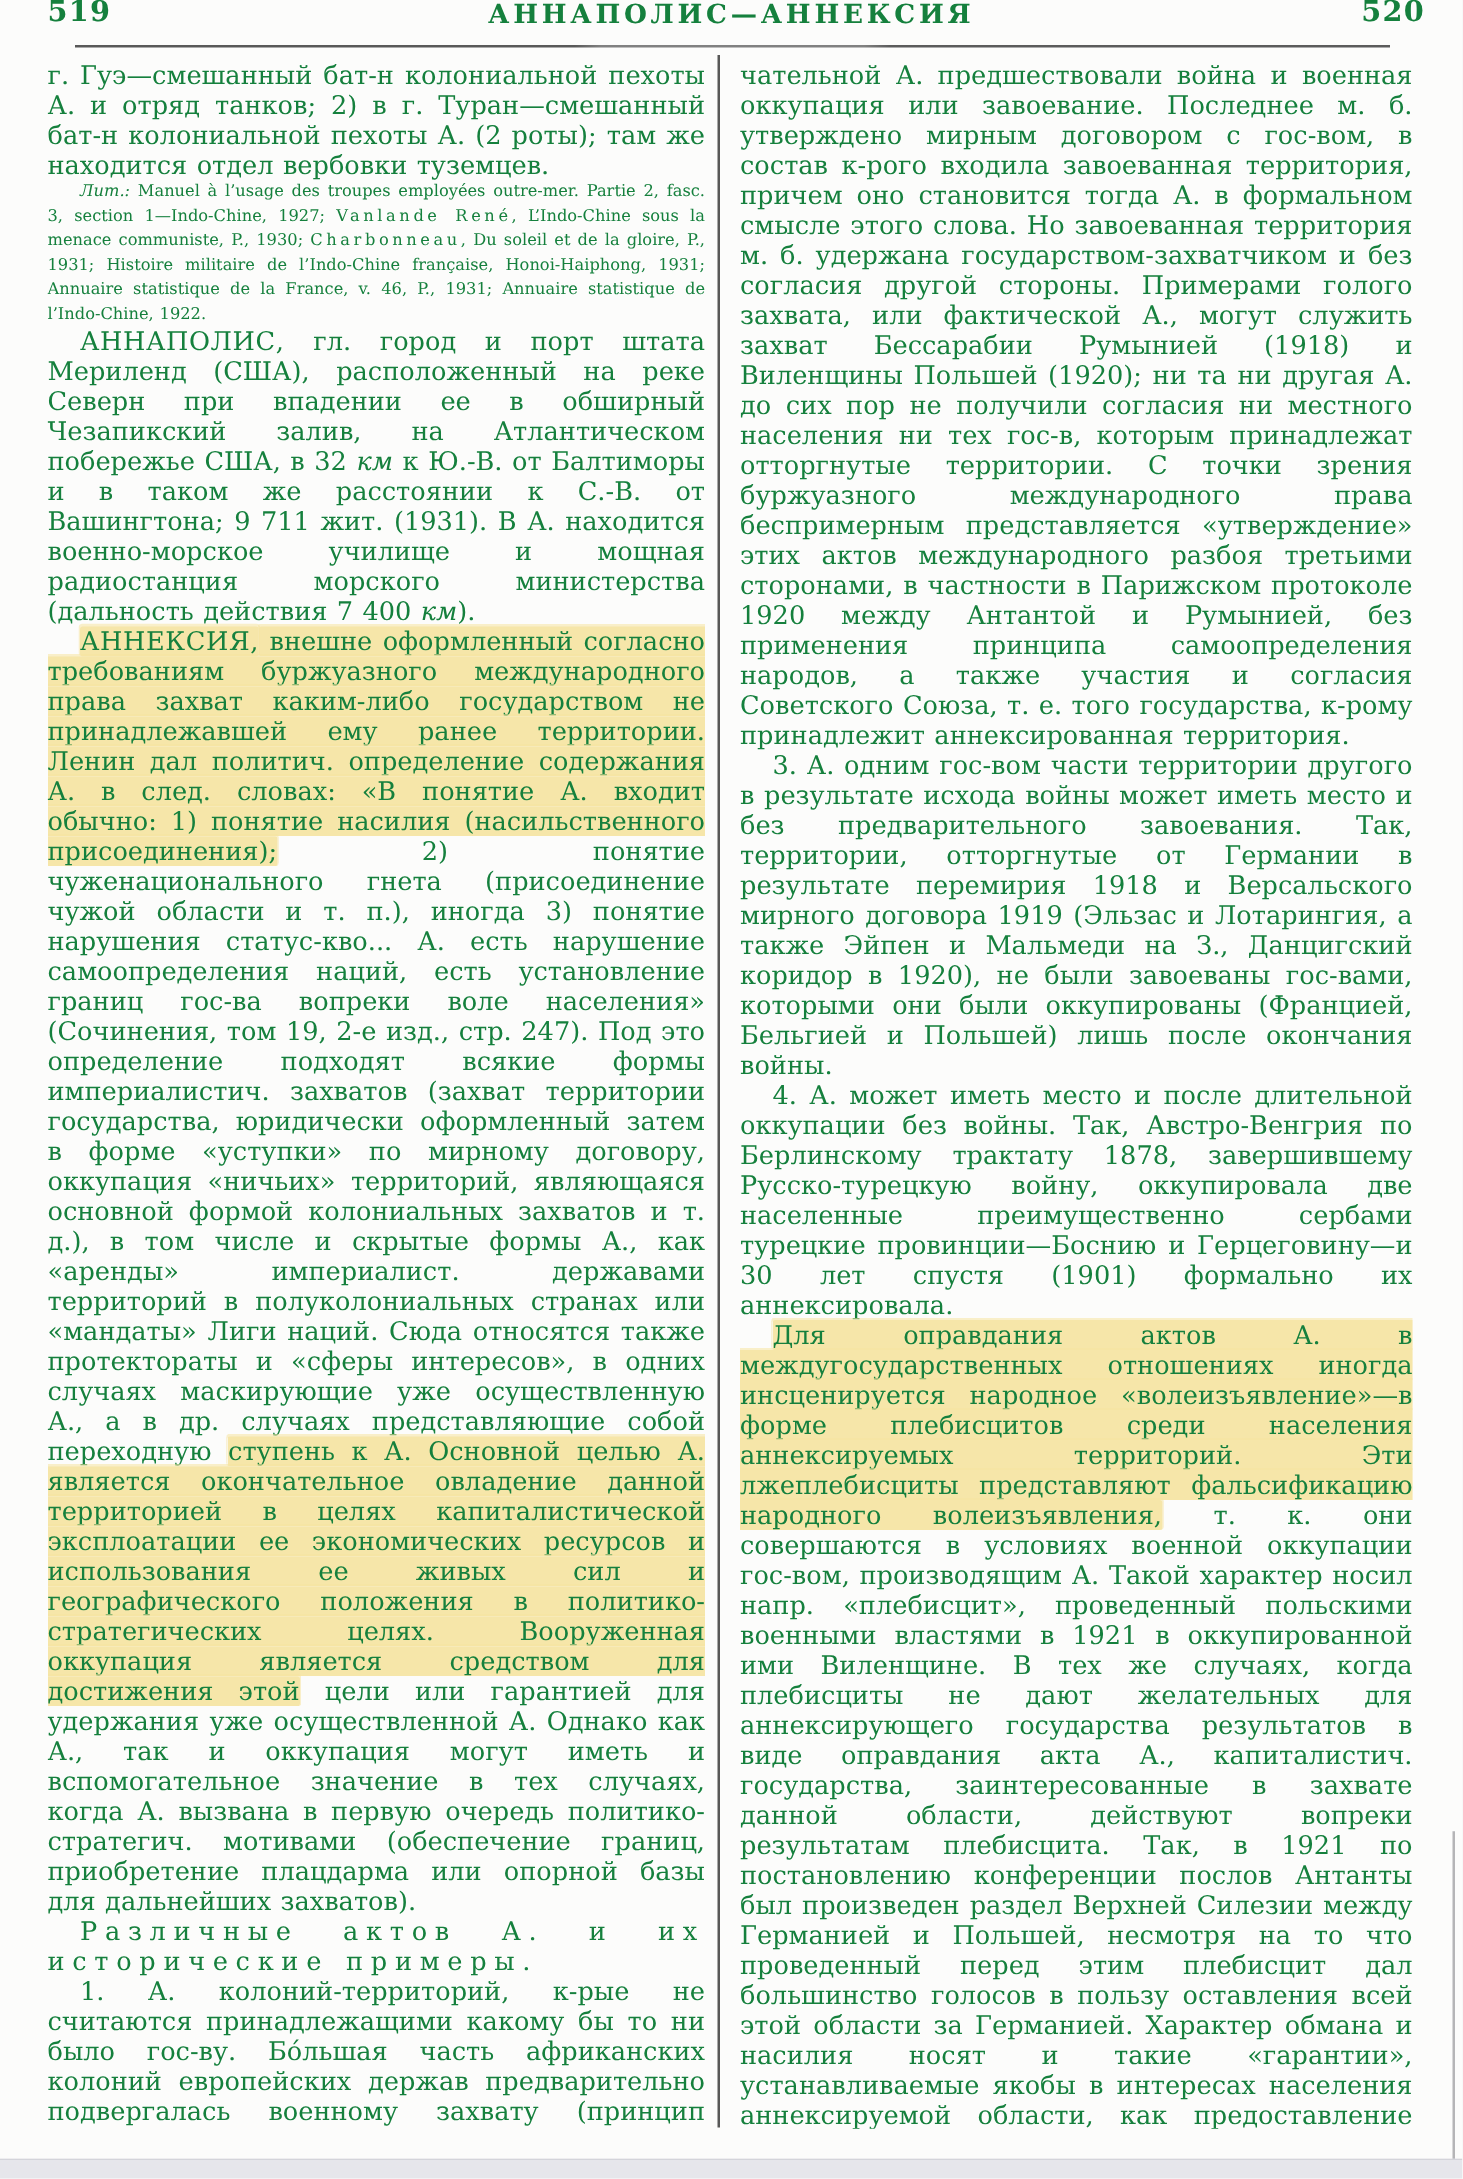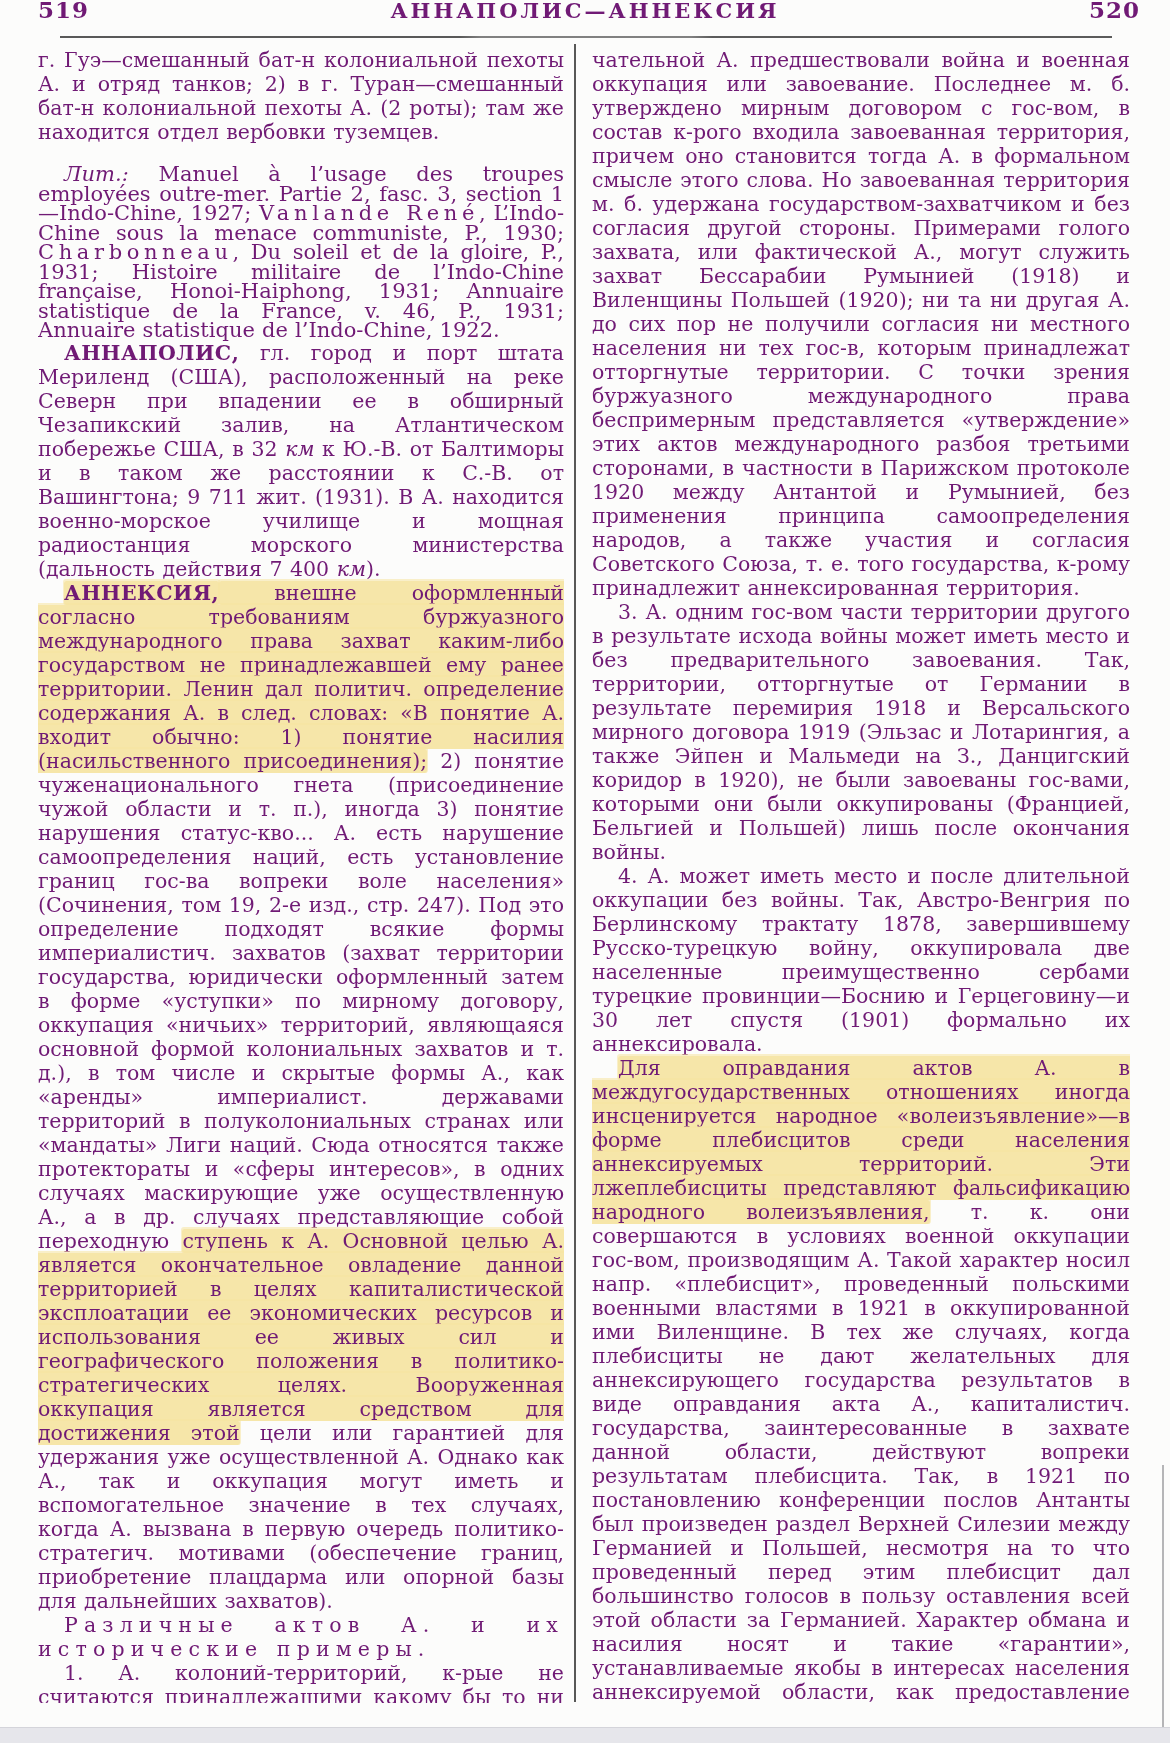--- a/index.html
+++ b/index.html
@@ -7,21 +7,21 @@
     padding: 0;
     background: #f6f6f5;
   }
   #page {
     position: relative;
     width: 1170px;
     height: 1743px;
     background: #fcfcfb;
     overflow: hidden;
     font-family: "DejaVu Serif", "Liberation Serif", serif;
-    color: #701a75;
+    color: #15803d;
   }
   
   .running-head {
     position: absolute;
     top: 0; left: 0; right: 0;
     height: 30px;
   }
   .page-num {
     position: absolute;
     top: -4px;
@@ -72,27 +72,26 @@
   
   .para {
     margin: 0;
     font-size: 20.5px;
     line-height: 24px;
     text-align: justify;
     word-spacing: 1px;
   }
   .para.indent { text-indent: 26px; }
   .para.lit {
-    font-size: 21px;
+    font-size: 13px;
     line-height: 19.5px;
     word-spacing: .5px;
-    margin-top: 21px;
   }
   .para.heading-spaced { letter-spacing: .30em; }
-  .bold   { font-weight: bold; letter-spacing: .5px; }
+  .bold   { font-weight: normal; letter-spacing: .5px; }
   .italic { font-style: italic; }
   .spaced-small { letter-spacing: .22em; }
   .hl {
     background: rgba(245, 227, 160, .9);
     box-shadow: 0 -1px 0 1px rgba(245, 227, 160, .55);
     border-radius: 2px;
   }
   
   .bottom-band {
     position: absolute;

